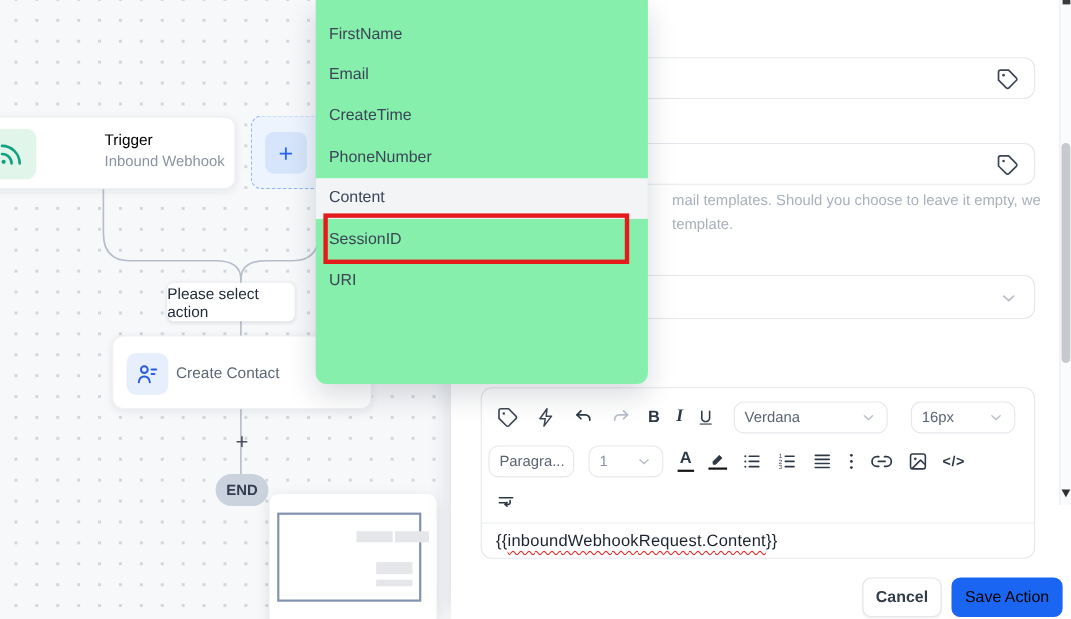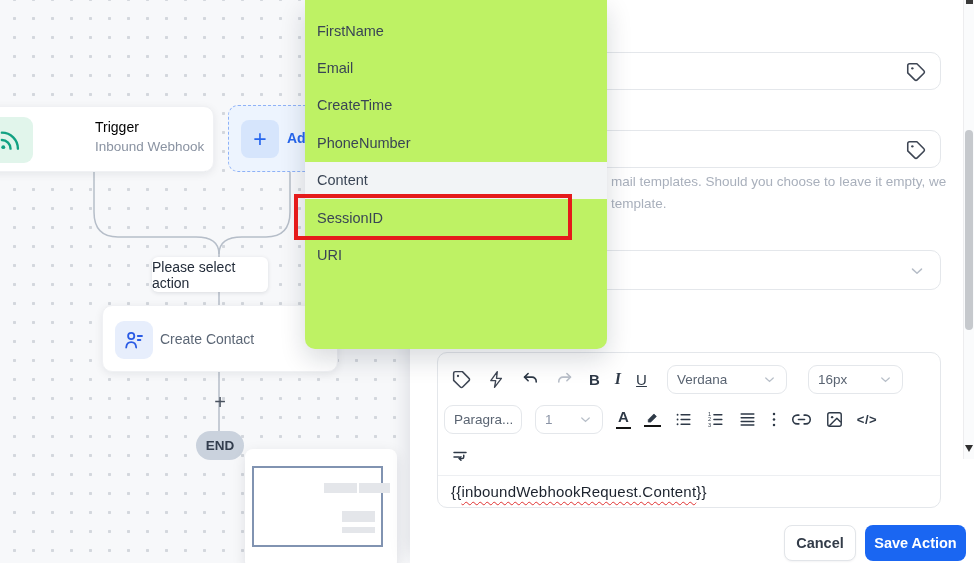--- a/index.html
+++ b/index.html
@@ -70,54 +70,54 @@
   .tb-row1 { top:10px; padding:0 13px; gap:15px; }
   .tb-row2 { top:50px; padding:0 6px; gap:13px; }
   .tb-row3 { top:88px; padding:0 13px; }
   .tb-btn { display:flex; align-items:center; justify-content:center; cursor:default; }
   .tb-letter { font-size:15px; font-weight:700; color:#2e3947; }
   .tb-italic { font-family:"Liberation Serif", serif; font-style:italic; font-weight:600; font-size:16px; }
   .tb-underline { text-decoration:underline; font-weight:400; }
   .pill { display:flex; align-items:center; justify-content:space-between;
           border:1px solid #e4e7eb; border-radius:9px; height:29px; padding:0 9px;
           font-size:13.5px; color:#5a6472; background:#fff; }
-  .pill-font { width:120px; margin-left:5px;text-align:right; }
+  .pill-font { width:140px; margin-left:5px;text-align:right; }
   .pill-size { width:95px;  margin-left:6px; }
   .pill-para { width:78px; }
   .pill-level { width:68px; }
   .pill-level .pill-text { color:#8a93a5; }
   .a-color { font-size:15px; font-weight:700; color:#2e3947; border-bottom:2.5px solid #141414;
              padding:0 2px 1px 2px; line-height:1.1; }
   .marker-wrap { display:flex; flex-direction:column; align-items:center; }
   .marker-bar { width:17px; height:2.5px; background:#141414; margin-top:1px; }
   .code-btn { font-size:13px; font-weight:700; color:#2e3947; letter-spacing:.5px; }
   .editor-divider { position:absolute; left:0; top:122px; width:100%; height:1px; background:#edeff2; }
   .editor-content { position:absolute; left:13px; top:130px; font-size:15px; color:#1c232e;
                     letter-spacing:.2px; }
   .squiggle { text-decoration-line:underline; text-decoration-style:wavy;
               text-decoration-color:#e03131; text-decoration-thickness:1px; text-underline-offset:4px; }
 
   .btn { position:absolute; top:525px; height:36px; border-radius:8px; display:flex;
          align-items:center; justify-content:center; font-size:14.5px; cursor:pointer; }
   .btn-cancel { left:374px; width:72px; background:#fff; border:1px solid #e2e5e9;
                 color:#333c49; font-weight:600; box-shadow:0 1px 2px rgba(16,24,40,.05); }
-  .btn-save { left:455px; width:101px; background:#1a66f2; color:#ffffff; font-weight:700; border:none; }
+  .btn-save { left:455px; width:101px; background:#1a66f2; color:#000000; font-weight:400; border:none; }
 
   
   .scrollbar { position:absolute; left:963px; top:0; width:11px; height:459px;
                background:#fafbfc; border-left:1px solid #ededef; }
   .sb-thumb { position:absolute; left:1px; top:130px; width:8px; height:200px;
               background:#c6c9cd; border-radius:4px; }
   .sb-top { position:absolute; left:2px; top:0; width:7px; height:4px; background:#3a3a3a; }
   .sb-down { position:absolute; left:1px; top:445px; width:0; height:0;
              border-left:4.5px solid transparent; border-right:4.5px solid transparent;
              border-top:7px solid #2f2f2f; }
 
   
-  .dropdown { position:absolute; left:305px; top:0; width:302px; height:349px; background:#bef264;
+  .dropdown { position:absolute; left:287px; top:0; width:302px; height:349px; background:#86efac;
               border-radius:0 0 10px 10px; box-shadow:0 10px 26px rgba(15,23,42,.16);
               padding-top:12px; z-index:20; }
   .dd-item { height:37.4px; display:flex; align-items:center; padding-left:12px; padding-right:14px;
              font-size:14.5px; color:#3a4555; position:relative; }
   .dd-item.hl { background:#f2f4f6; }
   .dd-chevron { position:absolute; right:16px; top:9px; }
 
   .red-box { position:absolute; left:294px; top:194px; width:278px; height:46px;
              border:4px solid #e51b1b; z-index:30; }
 

